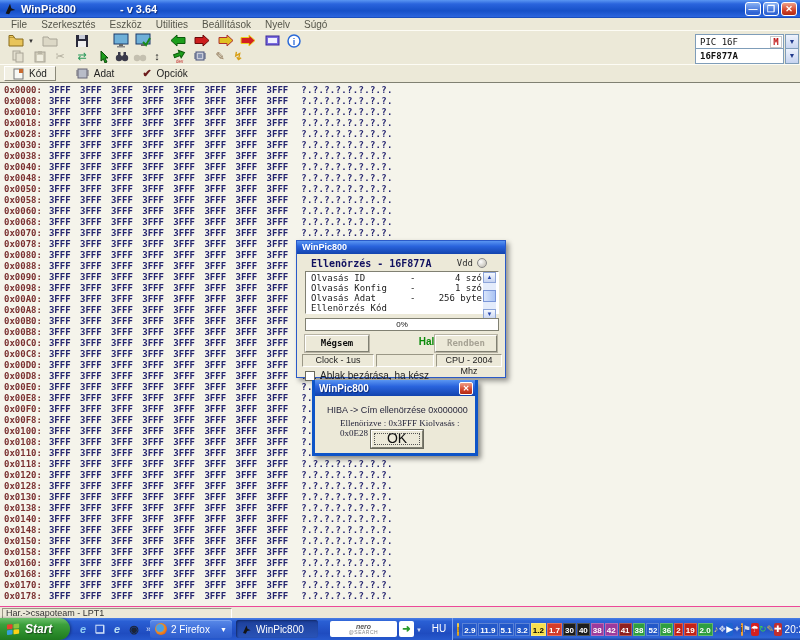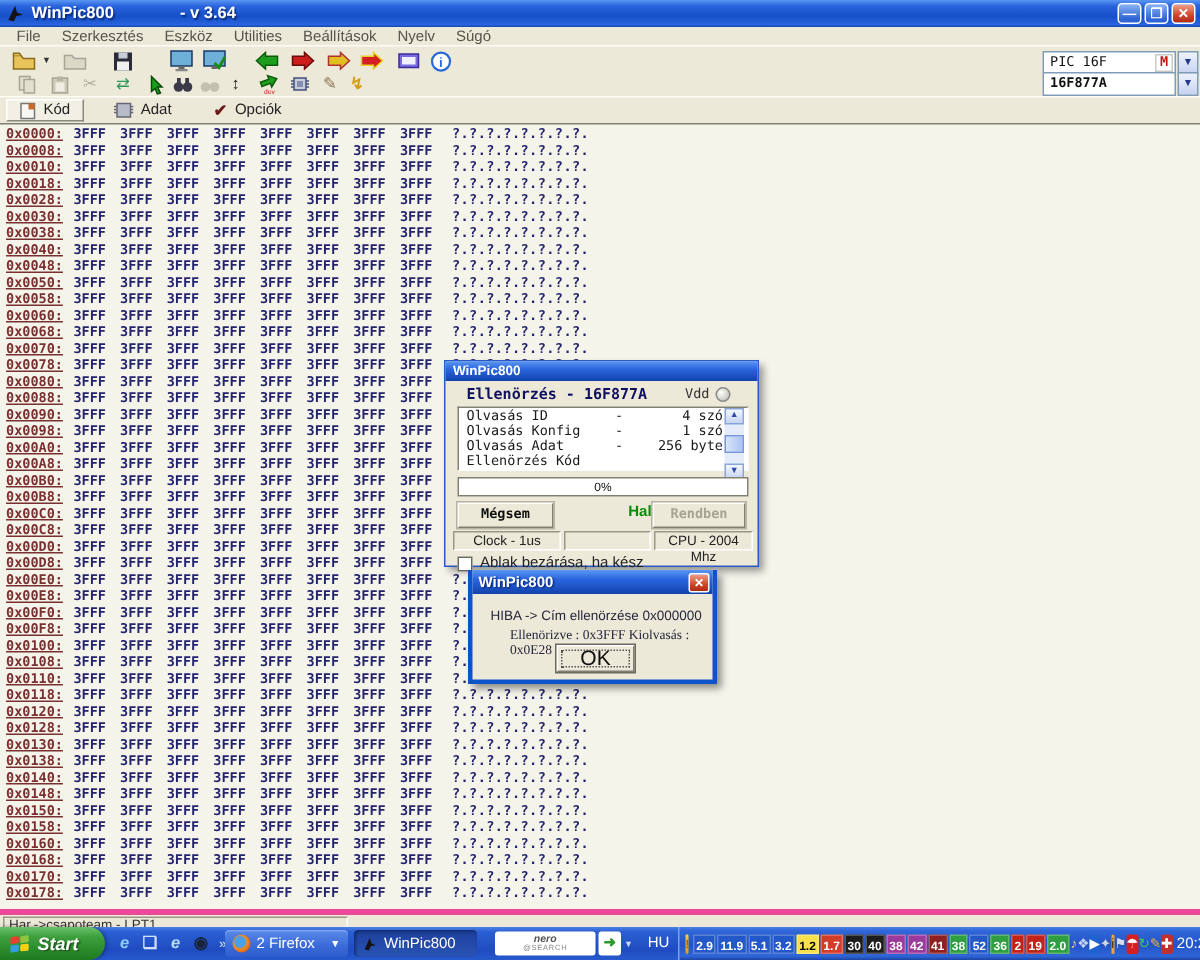--- a/index.html
+++ b/index.html
@@ -44,26 +44,26 @@
   
   #tabbar { position:absolute; left:0; top:64px; width:800px; height:18px; background:#ece9d8;
     border-top:1px solid #fdfcf5; display:flex; align-items:center; }
   .tab { display:flex; align-items:center; gap:5px; font-size:10px; color:#222; padding:1px 8px; margin-left:4px; height:15px; }
   .tab.active { border:1px solid #8a8878; border-top-color:#fff; border-left-color:#fff; background:#f2f0e4; }
 
   
   #hexarea { position:absolute; left:0; top:82px; width:800px; height:524px; background:#f5f4eb;
     border-top:1px solid #808072; overflow:hidden; padding:2px 0 0 4px; }
   .hex-row { height:11px; line-height:11px; font-family:"DejaVu Sans Mono", monospace; font-size:9px; font-weight:bold; white-space:pre; }
-  .hex-addr { color:#7a3030;text-decoration:underline; }
+  .hex-addr { color:#7a3030; }
   .hex-words { color:#23236e; margin-left:7px; word-spacing:4px; }
   .hex-ascii { color:#23236e; margin-left:13px; letter-spacing:0.3px; }
 
   
-  #statusbar { position:absolute; left:0; top:606px; width:800px; height:12px; background:#ece9d8; border-top:4px solid #ec4899; }
+  #statusbar { position:absolute; left:0; top:606px; width:800px; height:12px; background:#ece9d8; border-top:1px solid #ec4899; }
   #status-panel { position:absolute; left:2px; top:1px; width:230px; height:11px;
     border:1px solid #9a9786; border-bottom-color:#fff; border-right-color:#fff;
     font-size:9px; color:#333; padding-left:3px; line-height:9px; }
 
   
   #verify-dialog { position:absolute; left:296px; top:240px; width:210px; height:138px;
     border:1px solid #2a5ac8; background:#ece9d8; box-shadow:3px 3px 5px rgba(0,0,0,.4); }
   #verify-titlebar { height:13px; background:linear-gradient(180deg,#5a96f2,#2a64dd 40%,#1243ad);
     color:#fff; font-size:9px; font-weight:bold; padding:1px 0 0 5px; }
   #verify-header { position:absolute; left:14px; top:17px; font-family:"DejaVu Sans Mono", monospace;

